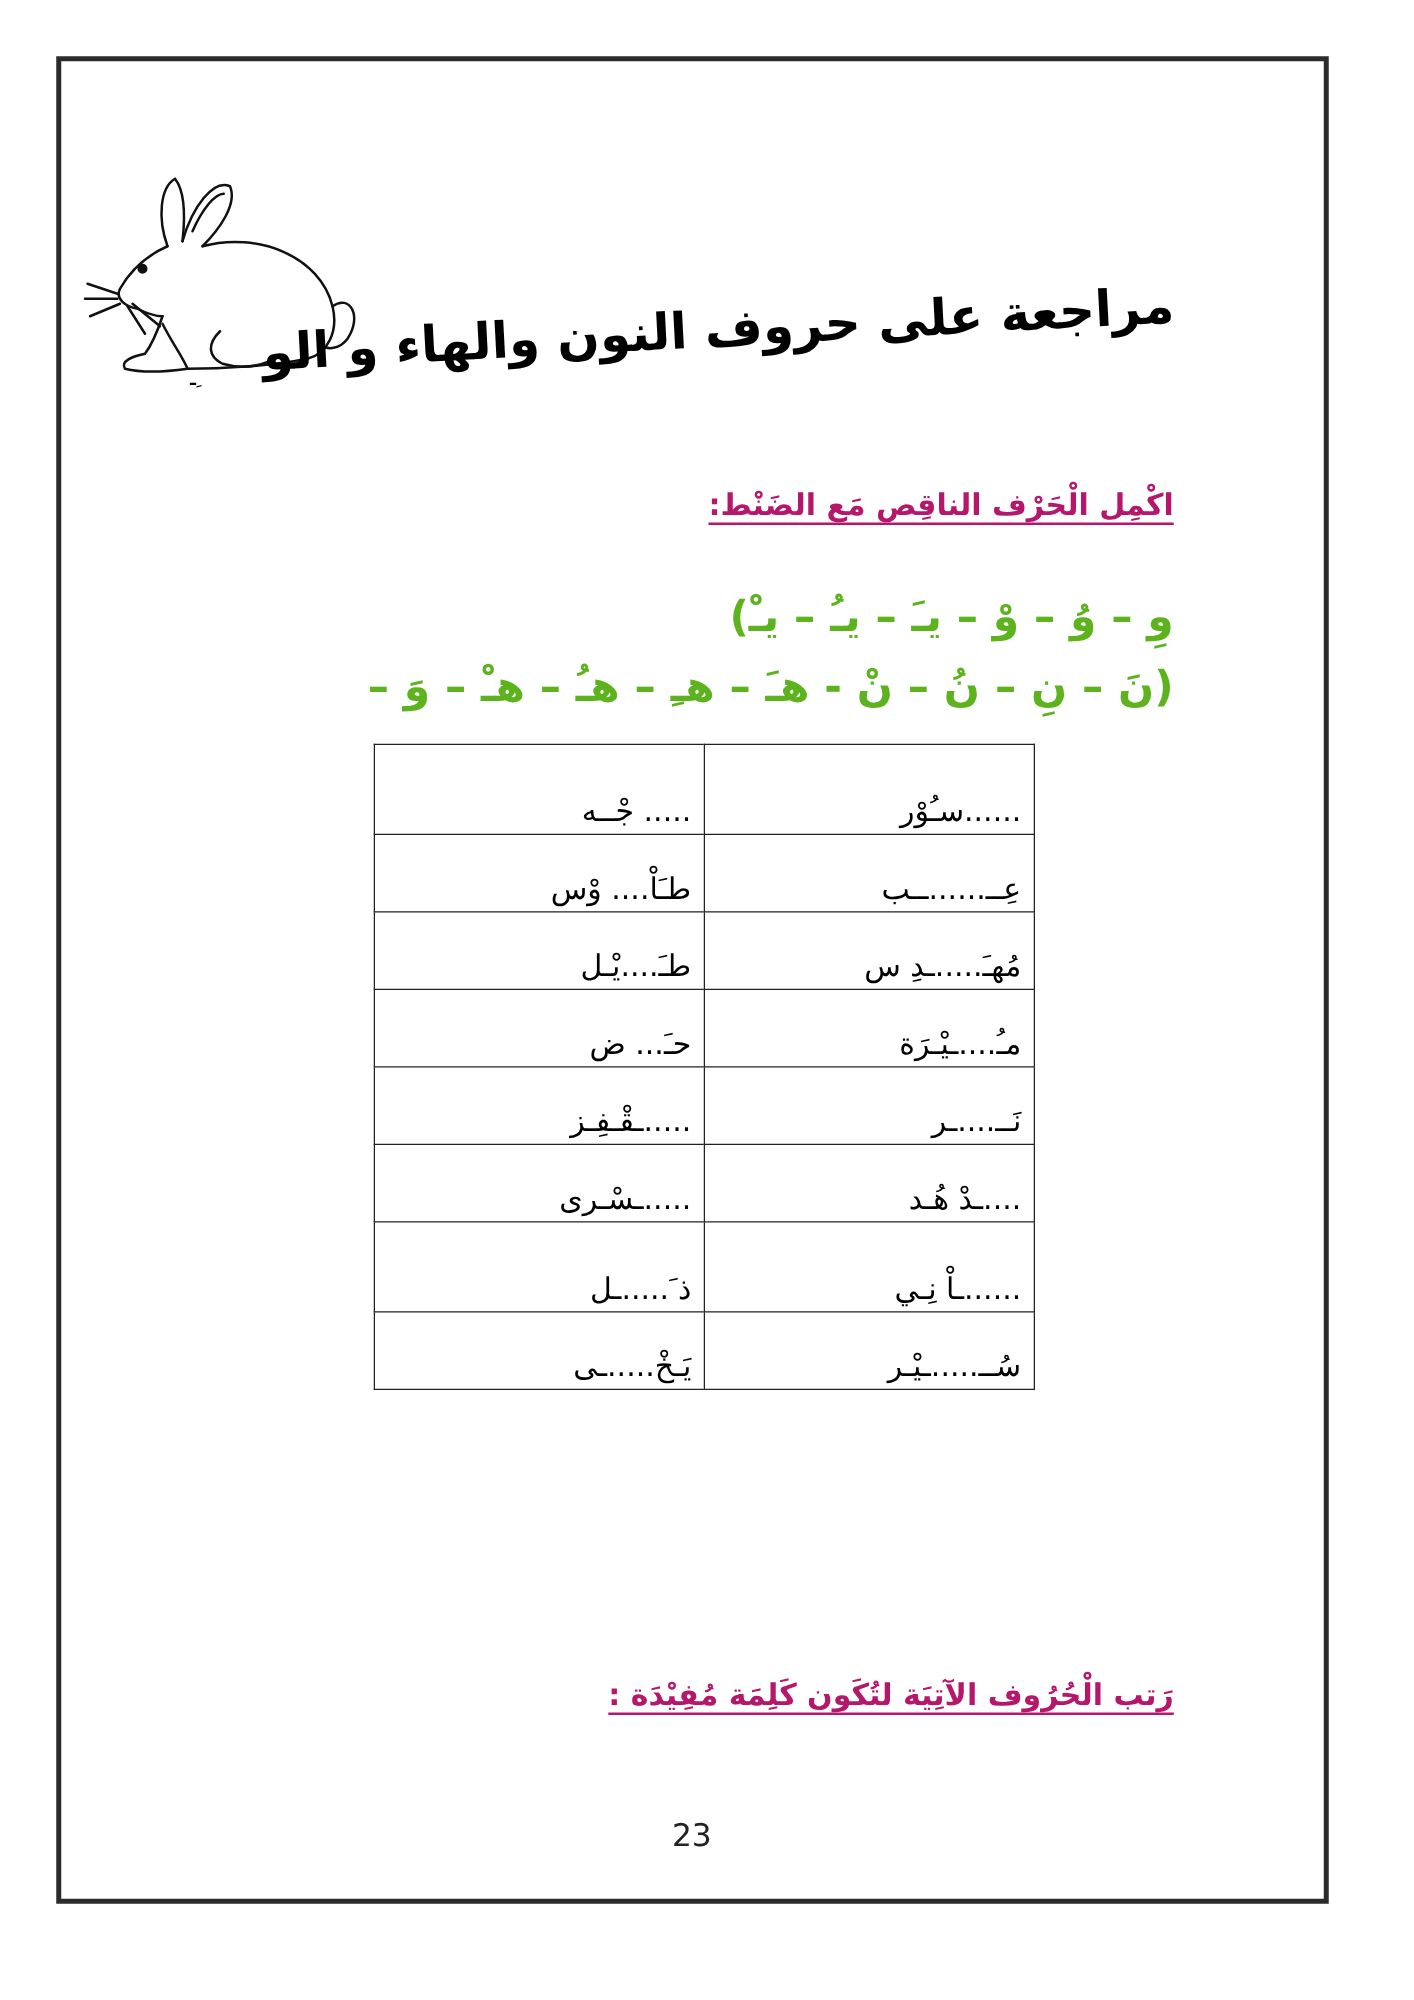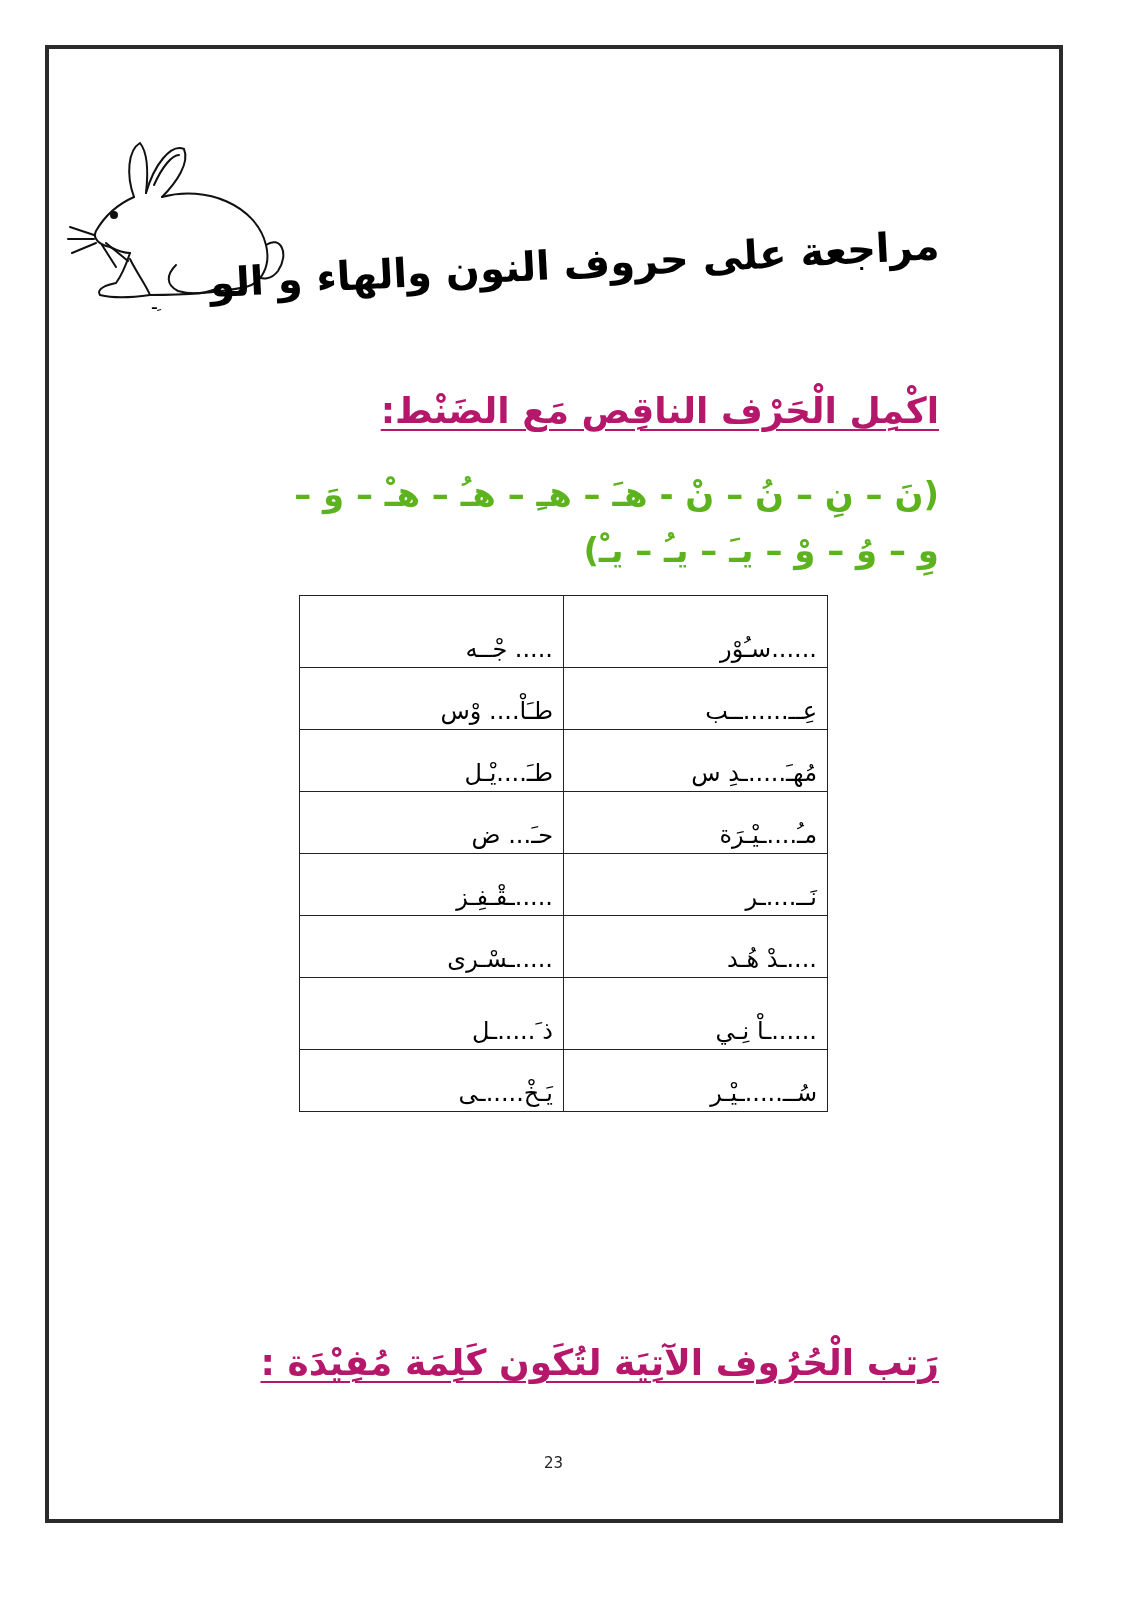--- a/index.html
+++ b/index.html
@@ -11,21 +11,21 @@
   .rabbit { position: absolute; left: 66px; top: 135px; width: 230px; height: 175px; }
   .title {
     position: absolute; right: 192px; top: 222px; direction: rtl;
     font-family: "DejaVu Sans", sans-serif; font-weight: bold; font-size: 40px;
     color: #000; white-space: nowrap; transform: rotate(-3deg); transform-origin: right center;
     letter-spacing: -1px;
   }
   .title-marks { position: absolute; left: 152px; top: 296px; font-size: 14px; font-weight: bold; color:#000; }
   .heading {
     position: absolute; direction: rtl; right: 192px;
-    font-weight: bold; font-size: 36px; text-decoration: underline; text-underline-offset: 6px;
+    font-weight: bold; font-size: 24px; text-decoration: underline; text-underline-offset: 6px;
     text-decoration-thickness: 2px; white-space: nowrap;
   }
   .heading-1 { top: 390px; }
   .heading-2 { top: 1342px; text-align: right; }
   .letters {
     position: absolute; right: 192px; top: 466px; width: 780px; direction: rtl;
     font-weight: bold; font-size: 34px; line-height: 56px; text-align: right;
   }
   .letters-line { display: block; white-space: nowrap; }
   table.words {
@@ -33,21 +33,21 @@
     border-collapse: collapse; direction: rtl;
   }
   table.words td {
     border: 1.5px solid #222; width: 50%; height: 62px; padding: 0 10px 4px 10px;
     vertical-align: bottom; text-align: right; font-size: 24px; font-weight: normal;
     direction: rtl; color: #000; box-sizing: border-box;
   }
   table.words tr.tall td { height: 72px; }
   .page-number {
     position: absolute; left: 0; width: 1107px; top: 1454px; text-align: center;
-    font-family: "DejaVu Sans", sans-serif; font-size: 15px; color: #222;
+    font-family: "DejaVu Sans", sans-serif; font-size: 25px; color: #222;
   }
 </style>
 </head>
 <body>
 
 <div class="page-frame"></div>
 
 <svg class="rabbit" viewBox="0 0 230 175" xmlns="http://www.w3.org/2000/svg" fill="none" stroke="#111" stroke-width="2" stroke-linecap="round">
 
   <path d="M68 62 C60 40, 62 15, 74 8 C82 18, 82 40, 80 58"></path>
@@ -66,22 +66,22 @@
   <path d="M110 130 C100 140, 100 150, 112 156 C126 160, 140 158, 150 154"></path>
   <path d="M64 124 C72 140, 80 150, 84 160"></path>
 </svg>
 
 <div class="title">مراجعة على حروف النون والهاء و الو</div>
 <div class="title-marks">ـ ِ</div>
 
 <div class="heading heading-1" style="color:#B5176B;">اكْمِل الْحَرْف الناقِص مَع الضَنْط:</div>
 
 <div class="letters" style="color:#5DB31E;">
+  <span class="letters-line">وِ – وُ – وْ – يـَ –  يـُ – يـْ)</span>
   <span class="letters-line">(نَ – نِ – نُ – نْ - هـَ – هـِ – هـُ – هـْ – وَ –</span>
-  <span class="letters-line">وِ – وُ – وْ – يـَ –  يـُ – يـْ)</span>
 </div>
 
 <table class="words">
   <tbody>
     <tr class="tall">
       <td>......سـُوْر</td>
       <td>..... جْــه</td>
     </tr>
     <tr>
       <td>عِــ......ــب</td>

